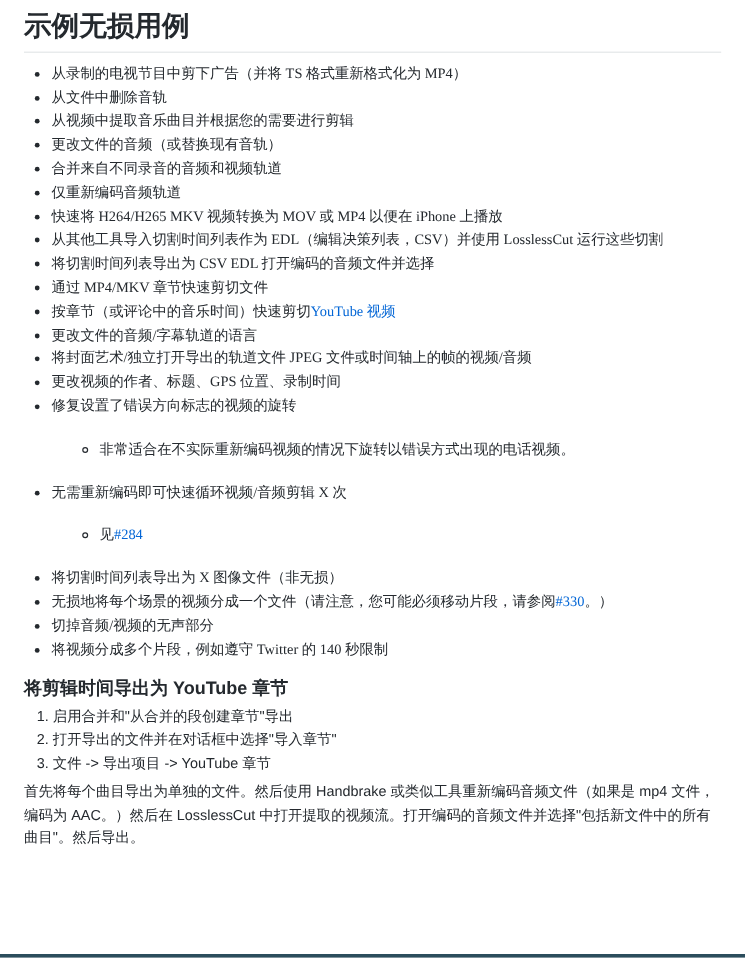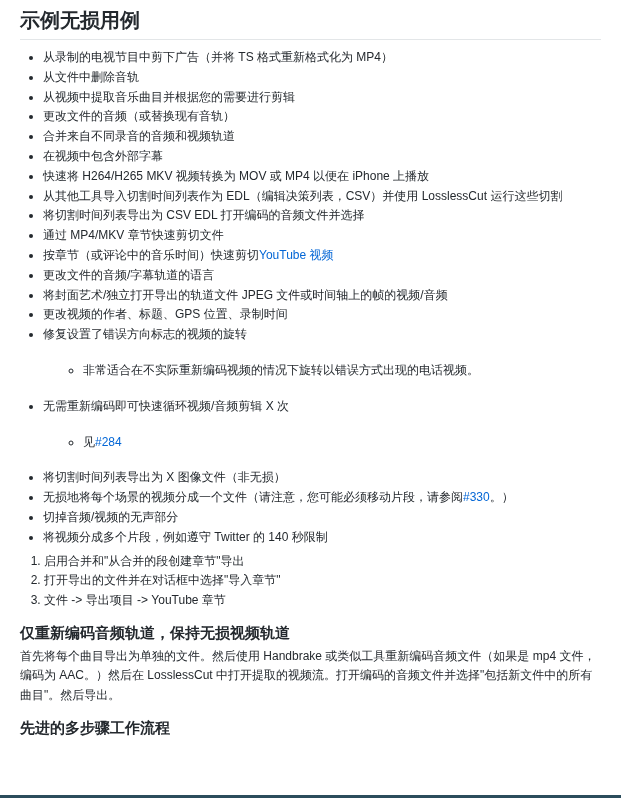--- a/index.html
+++ b/index.html
@@ -11,31 +11,31 @@
   *{box-sizing:border-box;}
   html,body{margin:0;padding:0;}
   body{
     width:621px;height:800px;overflow:hidden;position:relative;
     background:#ffffff;color:var(--text-color);
     font-family:"Liberation Sans","DejaVu Sans",sans-serif;
     font-size:12px;
   }
   .content{padding:7px 20px 0 20px;}
   h1{
-    font-size:20px;font-weight:700;line-height:1.3;
+    font-size:23px;font-weight:700;line-height:1.3;
     margin:0;padding-bottom:6px;
     border-bottom:1px solid var(--rule-color);
     font-family:Liberation Serif, serif;
   }
   h2{
     font-size:15px;font-weight:700;line-height:1.3;
     margin:13px 0 0 0;
   }
   ul.main{
-    margin:8px 0 0 0;padding-left:23px;list-style:disc;
+    margin:8px 0 0 0;padding-left:23px;list-style:disc;font-family:Liberation Serif, serif;
   }
   ul.main > li{line-height:19.8px;}
   ul.sub{
     margin:16px;padding-left:24px;list-style:circle;
   }
   ul.sub > li{line-height:19.8px;}
   ol.steps{
     margin:4px 0 0 0;padding-left:24px;list-style:decimal;
   }
   ol.steps > li{line-height:19.5px;}
@@ -53,51 +53,50 @@
 <div class="content">
 
   <h1>示例无损用例</h1>
 
   <ul class="main" id="use-cases-list">
       <li>从录制的电视节目中剪下广告（并将 TS 格式重新格式化为 MP4）</li>
       <li>从文件中删除音轨</li>
       <li>从视频中提取音乐曲目并根据您的需要进行剪辑</li>
       <li>更改文件的音频（或替换现有音轨）</li>
       <li>合并来自不同录音的音频和视频轨道</li>
-      <li>在视频中包含外部字幕</li>
+      <li>仅重新编码音频轨道</li>
       <li>快速将 H264/H265 MKV 视频转换为 MOV 或 MP4 以便在 iPhone 上播放</li>
       <li>从其他工具导入切割时间列表作为 EDL（编辑决策列表，CSV）并使用 LosslessCut 运行这些切割</li>
       <li>将切割时间列表导出为 CSV EDL 打开编码的音频文件并选择</li>
       <li>通过 MP4/MKV 章节快速剪切文件</li>
       <li>按章节（或评论中的音乐时间）快速剪切<a href="#">YouTube 视频</a></li>
       <li>更改文件的音频/字幕轨道的语言</li>
       <li>将封面艺术/独立打开导出的轨道文件 JPEG 文件或时间轴上的帧的视频/音频</li>
       <li>更改视频的作者、标题、GPS 位置、录制时间</li>
       <li>修复设置了错误方向标志的视频的旋转<ul class="sub">
           <li>非常适合在不实际重新编码视频的情况下旋转以错误方式出现的电话视频。</li>
         </ul></li>
       <li>无需重新编码即可快速循环视频/音频剪辑 X 次<ul class="sub">
           <li>见<a href="#">#284</a></li>
         </ul></li>
       <li>将切割时间列表导出为 X 图像文件（非无损）</li>
       <li>无损地将每个场景的视频分成一个文件（请注意，您可能必须移动片段，请参阅<a href="#">#330</a>。）</li>
       <li>切掉音频/视频的无声部分</li>
       <li>将视频分成多个片段，例如遵守 Twitter 的 140 秒限制</li>
     </ul>
 
+  <h2>将剪辑时间导出为 YouTube 章节</h2>
 
   <ol class="steps" id="youtube-chapter-steps">
       <li>启用合并和"从合并的段创建章节"导出</li>
       <li>打开导出的文件并在对话框中选择"导入章节"</li>
       <li>文件 -&gt; 导出项目 -&gt; YouTube 章节</li>
     </ol>
 
-  <h2>仅重新编码音频轨道，保持无损视频轨道</h2>
 
   <p>首先将每个曲目导出为单独的文件。然后使用 Handbrake 或类似工具重新编码音频文件（如果是 mp4 文件，编码为 AAC。）然后在 LosslessCut 中打开提取的视频流。打开编码的音频文件并选择"包括新文件中的所有曲目"。然后导出。</p>
 
-  <h2>先进的多步骤工作流程</h2>
 
 
 
 </div>
 
 <div class="bottom-divider"></div>
 
 </body></html>

